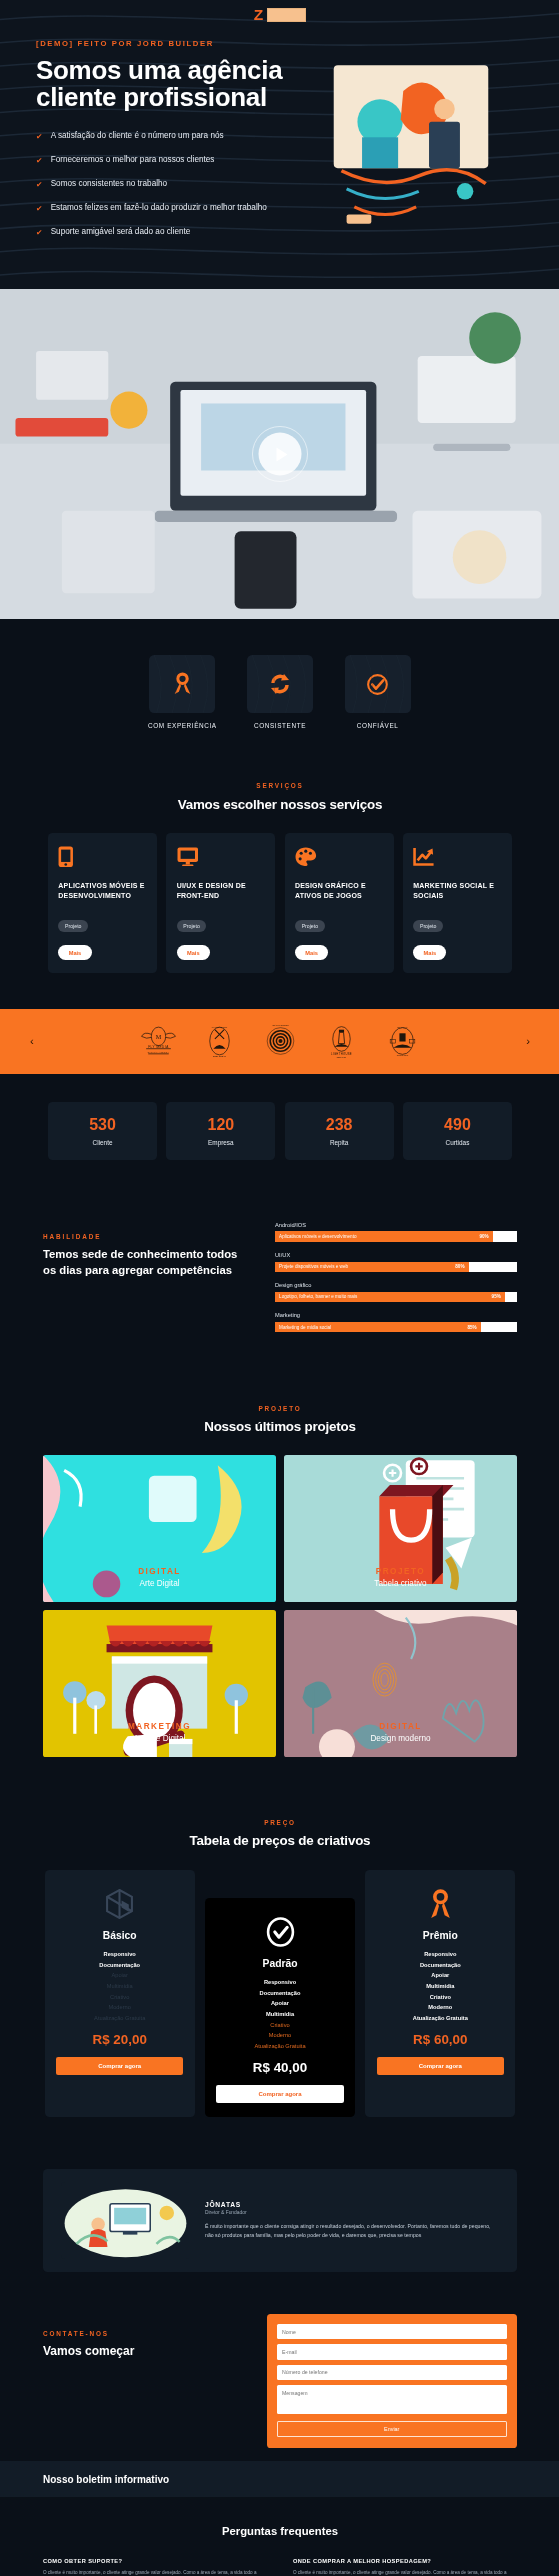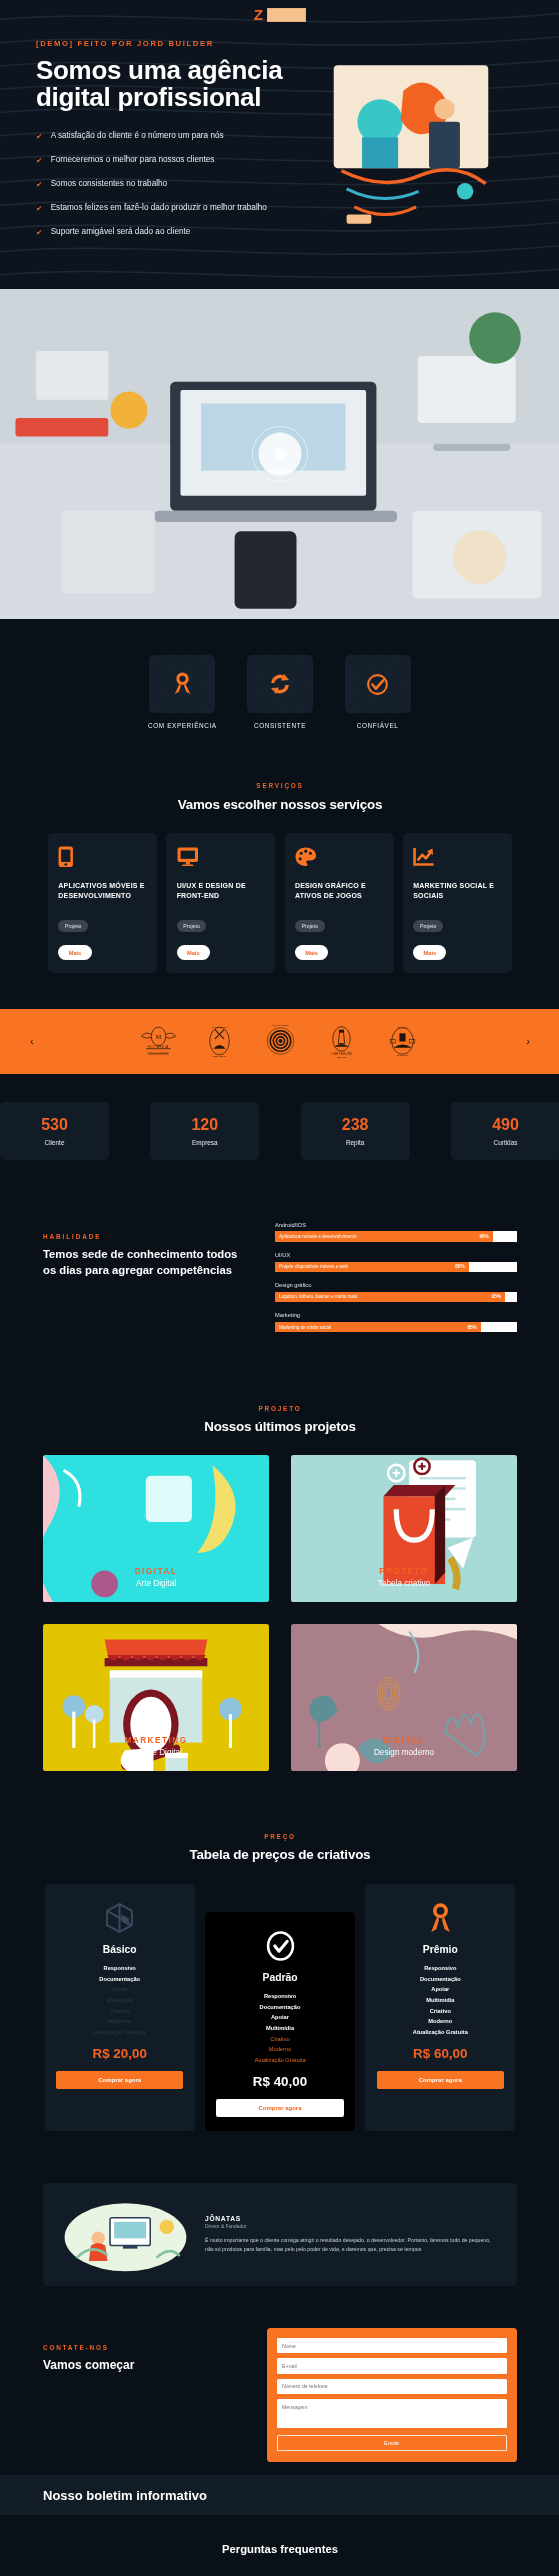--- a/index.html
+++ b/index.html
@@ -62,41 +62,41 @@
 
   
   .brands { background:#f97422; padding:13.4px 0; position:relative; }
   .brand-row { display:flex; align-items:center; justify-content:center; gap:24px; }
   .brand { width:37px; height:38px; display:flex; align-items:center; justify-content:center;}
   .brand-arrow { color:#2a1505; font-size:11.3px; position:absolute; top:50%; transform:translateY(-50%); cursor:pointer; }
   .brand-arrow.l { left:30px; } .brand-arrow.r { right:30px; }
 
   
   .stats { background:#0a1018; padding:28px 0 31px; }
-  .stat-row { display:flex; gap:9.3px; justify-content:space-between; }
+  .stat-row { display:flex; gap:9.3px; justify-content:center; }
   .stat { width:109px; background:#121c27; border-radius:4.6px; padding:14.4px 5.2px 13.4px; text-align:center; }
   .stat-num { color:#f26322; font-size:16px; font-weight:bold; margin-bottom:5.2px; }
   .stat-lbl { font-size:6.4px; color:#e4eaf1; }
 
   
   .skills { background:#0a1018; padding:31px 0 36px; }
   .skills-row { display:flex; gap:26px; align-items:flex-start;justify-content:space-between; }
   .skills-left { width:206px; padding-top:11.3px;}
   .skills-head { font-size:11.3px; font-weight:bold; line-height:1.4; }
   .skills-right { flex:1; }
   .skill { margin-bottom:10.3px; }
   .skill-name { font-size:5.7px; color:#dbe2ea; margin-bottom:3.6px; }
   .skill-track { height:10.3px; background:#fff; width:100%; position:relative; }
   .skill-fill { height:100%; background:#f97422; display:flex; align-items:center; justify-content:space-between; padding:0 4.1px; }
   .skill-desc { font-size:4.6px; color:#fff; white-space:nowrap; }
   .skill-pct { font-size:4.6px; color:#fff; font-weight:bold; }
 
   
   .projects { background:#0a1018; padding:26px 12px 36px; }
-  .proj-grid { display:grid; grid-template-columns:1fr 1fr; gap:22px; }
+  .proj-grid { display:grid; grid-template-columns:1fr 1fr; gap:8px; }
   .proj-card { height:147px; border-radius:2.6px; position:relative; overflow:hidden; cursor:pointer; }
   .proj-card svg { position:absolute; inset:0; width:100%; height:100%; }
   .proj-txt { position:absolute; left:0; right:0; bottom:14.4px; text-align:center; z-index:3; }
   .proj-cat { color:#f26322; font-size:8.2px; font-weight:bold; letter-spacing:1.5px; margin-bottom:3.1px;}
   .proj-sub { color:#fff; font-size:8.2px; }
 
   
   .pricing { background:#0a1018; padding:26px 0 36px; }
   .price-grid { display:flex; gap:10.3px; justify-content:center; }
   .price-card { width:150px; background:#121c27; border-radius:4.6px; padding:17.5px 11.3px 14.4px; text-align:center; }
@@ -129,21 +129,21 @@
   .contact-left { width:206px; padding-top:16.5px;}
   .contact-title { font-size:12px; font-weight:bold; margin-top:7.2px; }
   .form-card { flex:1; background:#f97422; border-radius:3.6px; padding:10.3px; }
   .form-card input, .form-card textarea {
     width:100%; border:none; border-radius:1.5px; padding:4.6px 5.2px; font-size:5.2px;
     margin-bottom:5.2px; font-family:"Liberation Sans", sans-serif; color:#333; background:#fff;}
   .form-card textarea { height:29px; resize:none; }
   .send-btn { width:100%; background:#f97422; color:#fff; border:0.5px solid rgba(255,255,255,.8);
      border-radius:1.5px; padding:4.1px 0; font-size:5.4px; cursor:pointer; }
   .newsletter { background:#121c27; margin-top:13.4px; padding:12.4px 0; }
-  .newsletter-t { font-size:13px; font-weight:bold; padding-left:0;}
+  .newsletter-t { font-size:10px; font-weight:bold; padding-left:0;}
 
   
   .faq { background:#0a1018; padding:28px 0 31px; }
   .faq-title { text-align:center; font-size:11.3px; font-weight:bold; margin-bottom:20.6px; }
   .faq-grid { display:grid; grid-template-columns:1fr 1fr; gap:17.5px 26px; }
   .faq-q { font-size:5.7px; font-weight:bold; letter-spacing:0.4px; margin-bottom:5.2px; color:#fff;}
   .faq-a { font-size:4.6px; color:#9fabb9; line-height:1.85; }
 </style>
 </head>
 <body>
@@ -173,21 +173,21 @@
     <div class="topbar">
       <span class="logo-mark">Z</span>
       <span class="logo-plate"></span>
     </div>
 
     <div class="hero-inner">
       <div class="hero-left">
         <div class="eyebrow">[DEMO] FEITO POR JORD BUILDER</div>
         <h1 class="hero-title">
           <span>Somos uma agência</span><br>
-          <span>digital profissional</span>
+          <span>cliente profissional</span>
         </h1>
         <ul class="hero-list">
           <li>
               <span class="chk">✔</span>
               <span>A satisfação do cliente é o número um para nós</span>
             </li>
           <li>
               <span class="chk">✔</span>
               <span>Forneceremos o melhor para nossos clientes</span>
             </li>

